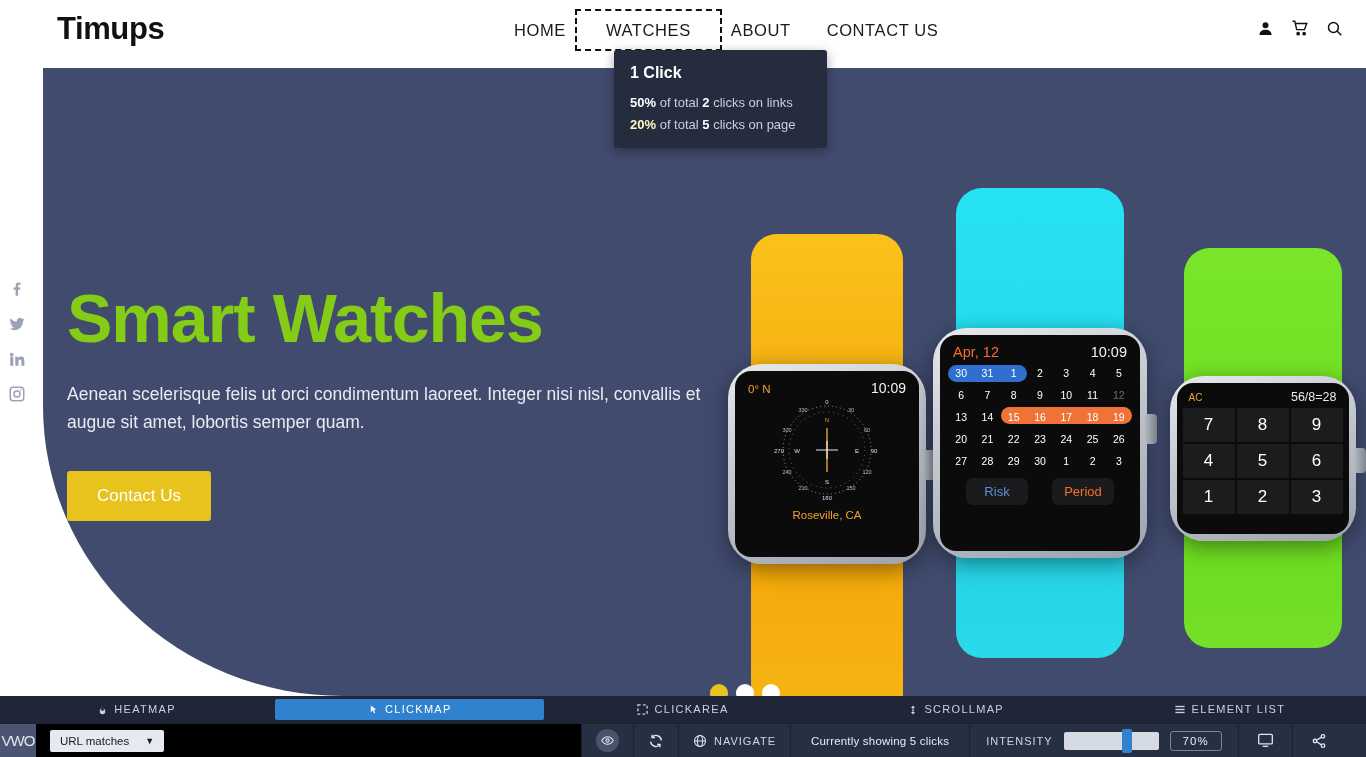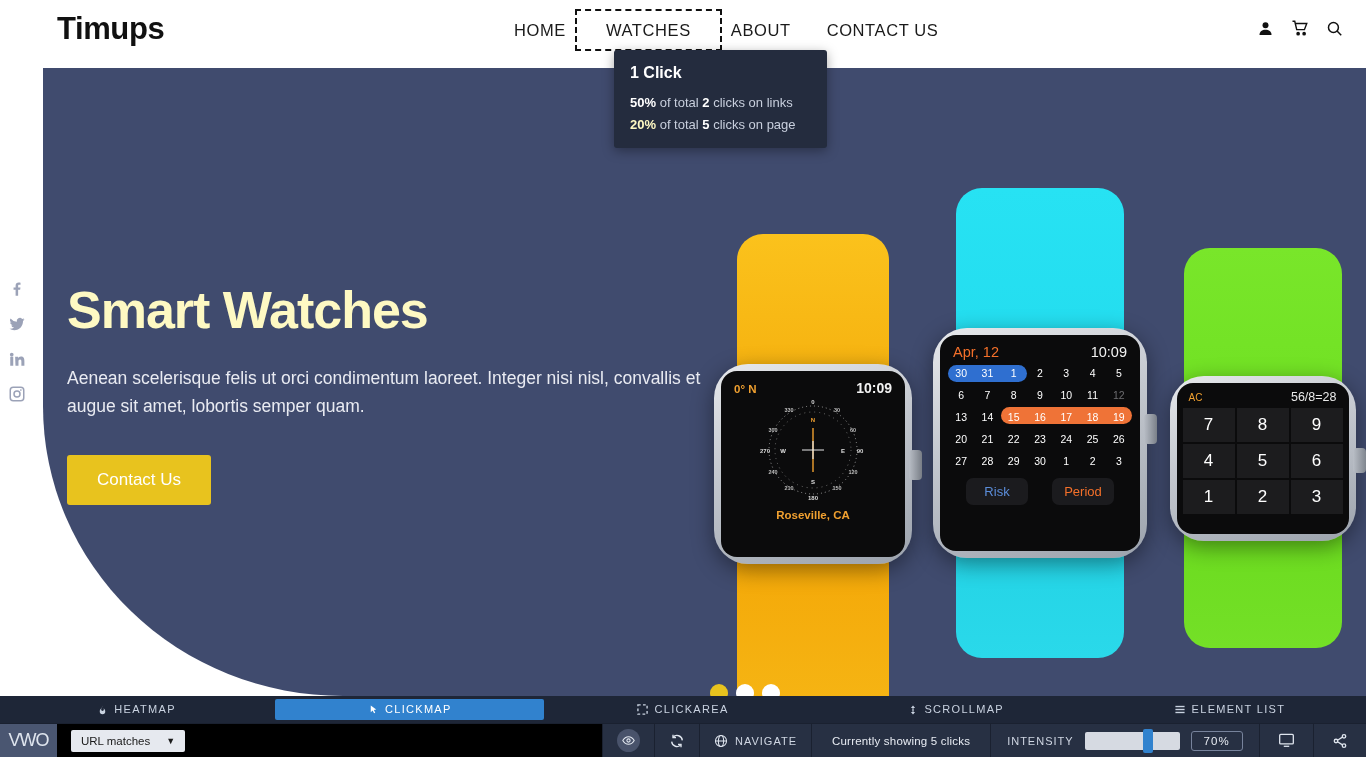--- a/index.html
+++ b/index.html
@@ -53,21 +53,21 @@
   
   #hero {
     position: absolute; left: 43px; top: 68px;
     width: 1323px; height: 628px;
     background: #404b6e;
     border-bottom-left-radius: 300px 290px;
     overflow: hidden;
   }
   #hero-text { position: absolute; left: 24px; top: 215px; width: 660px; }
   #hero-title {
-    font-size: 52px; font-weight: bold; color: #fef9c3;
+    font-size: 68px; font-weight: bold; color: #84cc16;
     letter-spacing: -1px; line-height: 1.05;
   }
   #hero-sub {
     margin-top: 26px;
     font-size: 17.5px; color: #e9ebf2; line-height: 1.6;
     width: 640px;
   }
   #hero-cta {
     margin-top: 35px;
     display: inline-block;
@@ -115,21 +115,21 @@
     overflow: hidden; position: relative;
   }
   .crown {
     position: absolute; width: 13px; height: 30px; border-radius: 4px;
     background: linear-gradient(90deg,#b9bec6,#80868f);
     right: -10px; top: 86px;
   }
   .crown.sm { height: 25px; top: 72px; }
 
   
-  #watch1 { left: 10px; top: 46px; width: 200px; height: 504px; font-weight: bold; }
+  #watch1 { left: 24px; top: 46px; width: 200px; height: 504px; }
   #watch1 .band.top { background: linear-gradient(180deg,#fbc21c 0%,#f4ad0c 100%); }
   #watch1 .band.bot { background: linear-gradient(180deg,#f4a707 0%,#f6b716 100%); }
   #watch1 .case { top: 130px; width: 198px; height: 200px; }
   .w-row { display: flex; justify-content: space-between; align-items: baseline; padding: 9px 13px 0; }
   .w-deg { color: #f0a030; font-size: 11.5px; }
   .w-time { color: #f2f2f2; font-size: 14px; }
   .compass-wrap { position: relative; width: 100%; height: 105px; margin-top: 2px; }
   .w-place { text-align: center; color: #f0a030; font-size: 11.5px; margin-top: 6px; }
 
   
@@ -183,23 +183,23 @@
     display: flex; align-items: center; justify-content: center; gap: 6px;
     height: 21px; margin: 0 2px; border-radius: 2px;
   }
   .vtab.active { background: #3182ce; color: #ffffff; }
   #vwo-controls {
     position: absolute; left: 0; top: 27px; width: 1366px; height: 34px;
     background: #273043; display: flex; align-items: center;
     border-top: 1px solid #1a2130;
   }
   #vwo-logo {
-    width: 57px; height: 34px; background: #4a5671;
+    width: 36px; height: 34px; background: #4a5671;
     display: flex; align-items: center; justify-content: center;
-    color: #dfe5ee; font-size: 18px; letter-spacing: -1px;
+    color: #dfe5ee; font-size: 15px; letter-spacing: -1px;
   }
   #url-zone {
     width: 545px; height: 34px; background: #000000;
     display: flex; align-items: center; padding-left: 14px;
   }
   #url-matches {
     background: #e6e9ef; color: #1a1a1a; font-size: 11.5px;
     padding: 5px 10px; border-radius: 2px; cursor: pointer;
     display: flex; align-items: center; gap: 16px;
   }

